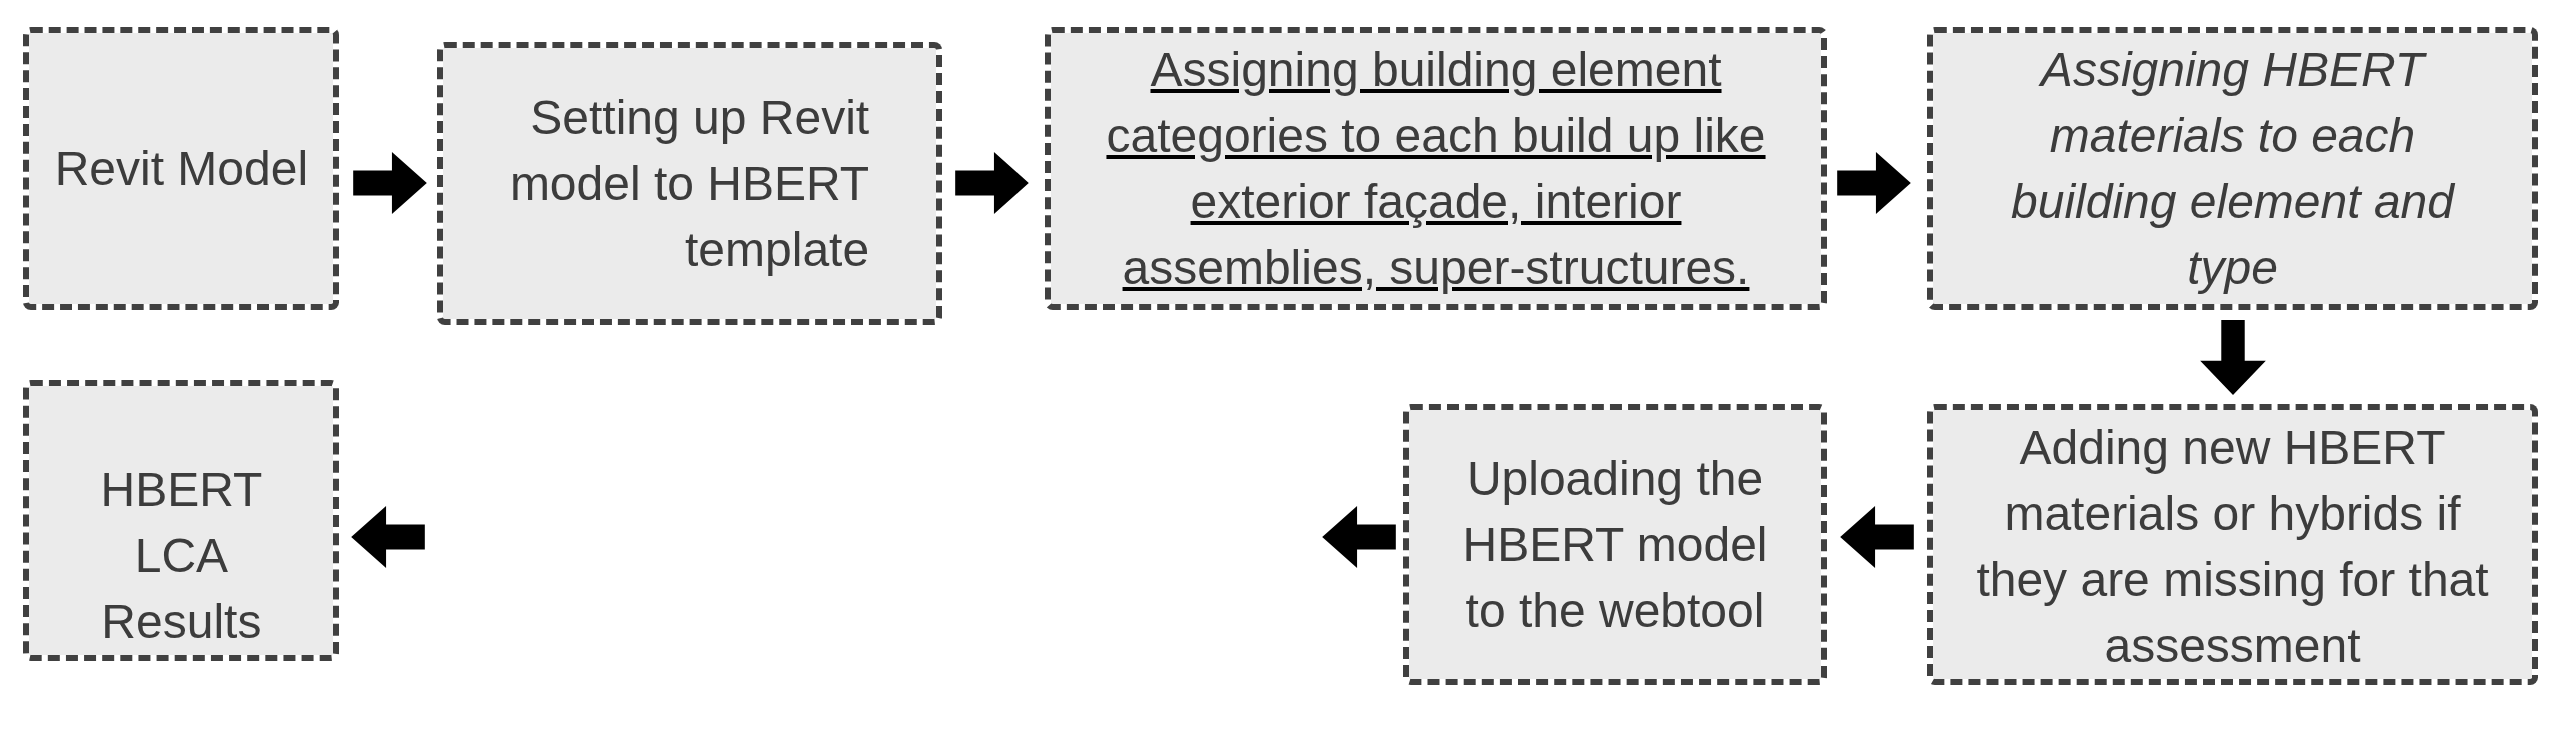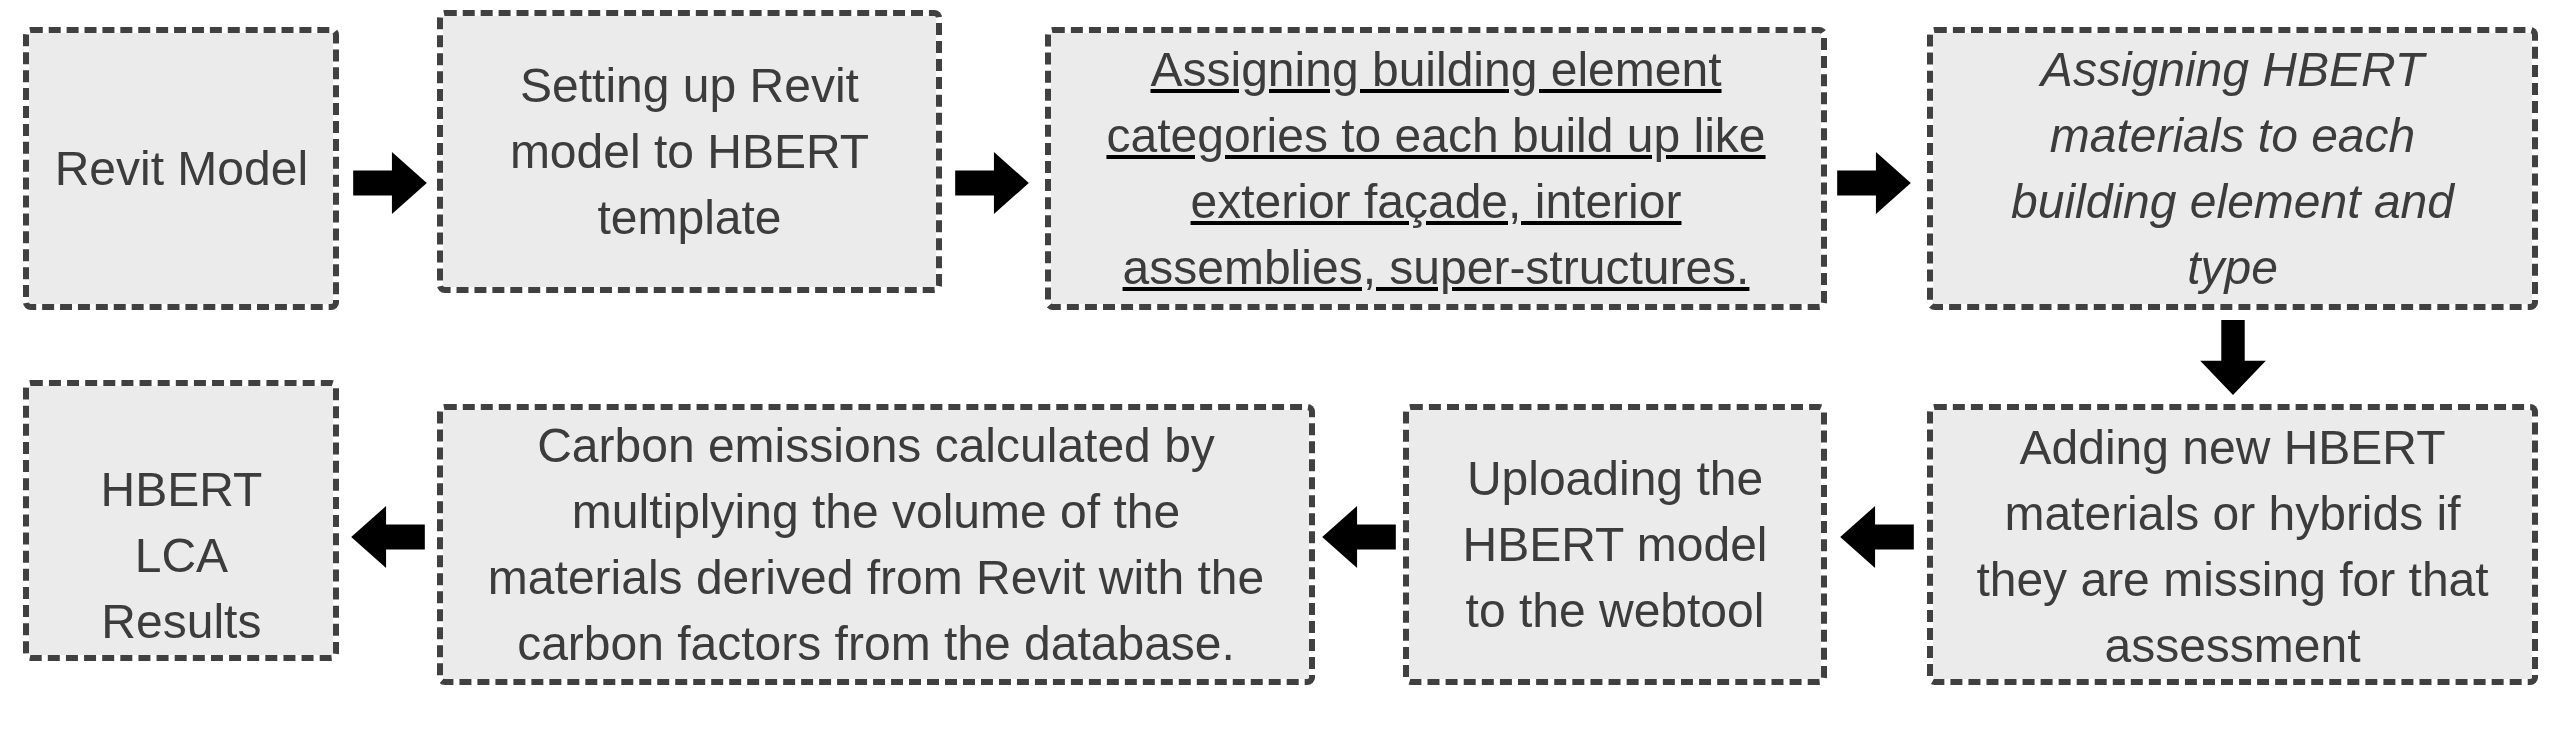--- a/index.html
+++ b/index.html
@@ -43,21 +43,21 @@
 </style>
 </head>
 <body>
 
 <div class="canvas">
 
   <div class="flow-box" style="left:23.4px; top:27px; width:316px; height:283px;text-align:right;">
     <span class="box-text">Revit Model</span>
   </div>
 
-  <div class="flow-box" style="left:437px; top:10px; width:505px; height:283px;">
+  <div class="flow-box" style="left:437px; top:42px; width:505px; height:283px;text-align:right;">
     <span class="box-text">Setting up Revit
 model to HBERT
 template</span>
   </div>
 
   <div class="flow-box" style="left:1045px; top:27px; width:782px; height:283px;text-decoration:underline;">
     <span class="box-text">Assigning building element
 categories to each build up like
 exterior façade, interior
 assemblies, super-structures.</span>
@@ -76,26 +76,20 @@
 they are missing for that
 assessment</span>
   </div>
 
   <div class="flow-box" style="left:1403px; top:404px; width:424px; height:281px;align-items:center;">
     <span class="box-text">Uploading the
 HBERT model
 to the webtool</span>
   </div>
 
-  <div class="flow-box" style="left:437px; top:404px; width:878px; height:281px;">
-    <span class="box-text">Carbon emissions calculated by
-multiplying the volume of the
-materials derived from Revit with the
-carbon factors from the database.</span>
-  </div>
 
   <div class="flow-box" style="left:23.4px; top:380px; width:316px; height:281px;align-items:flex-end;">
     <span class="box-text">HBERT
 LCA
 Results</span>
   </div>
 
   <div class="flow-arrow" style="left:353px; top:152px;">
     <svg width="74" height="62" viewBox="0 0 95 80">
       <polygon points="0,24 50,24 50,0 95,40 50,80 50,56 0,56" fill="#000000"></polygon>

